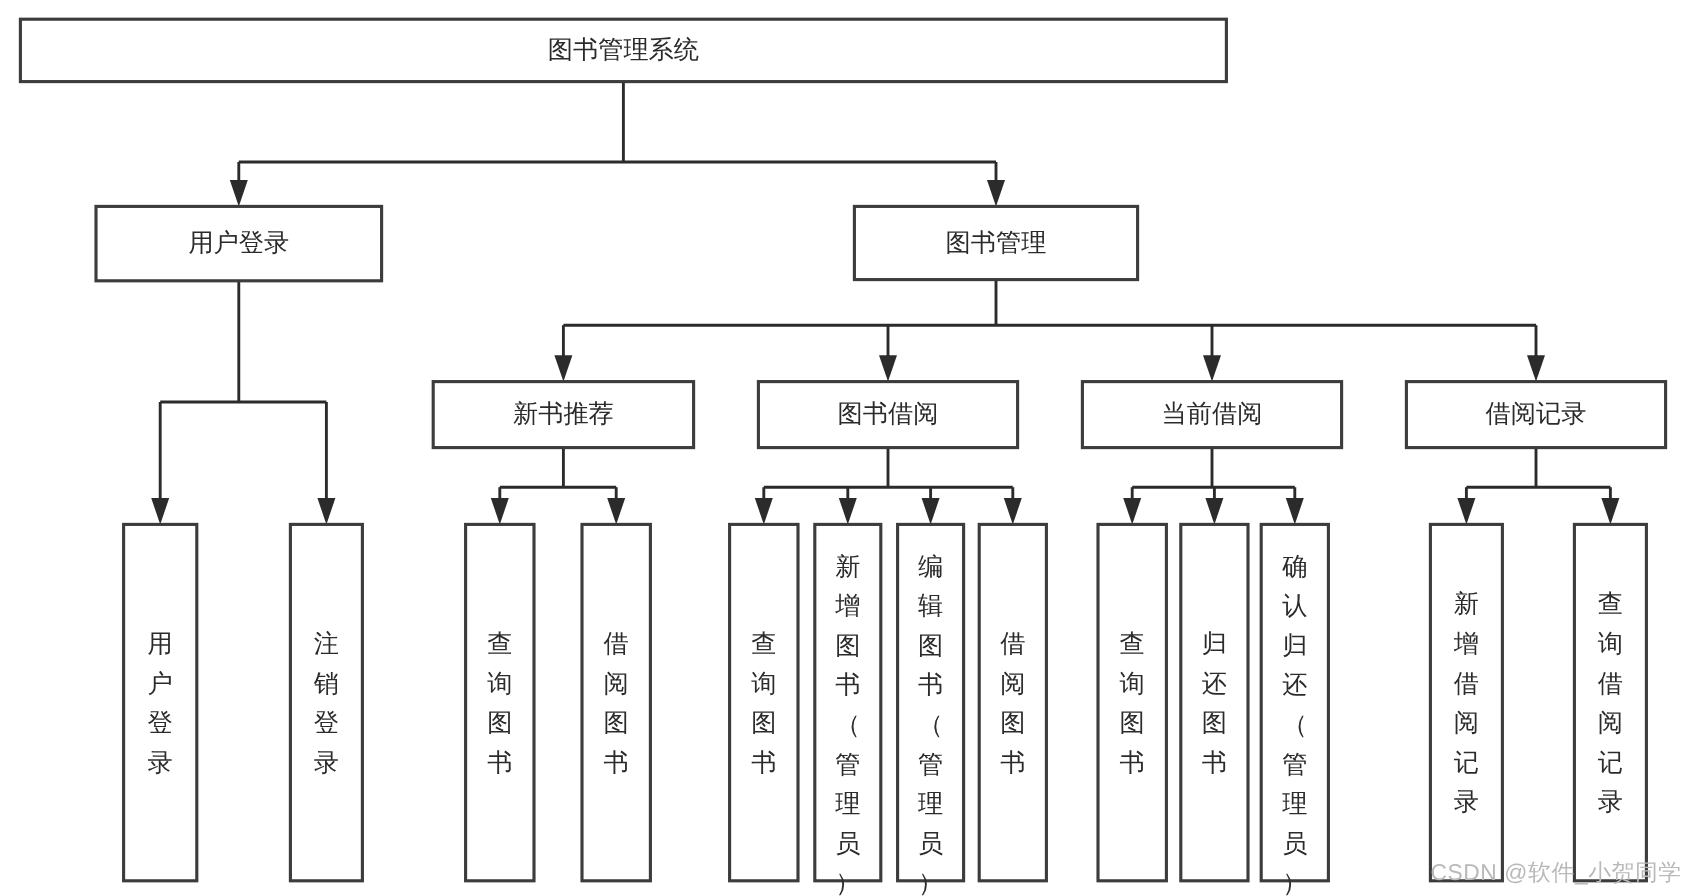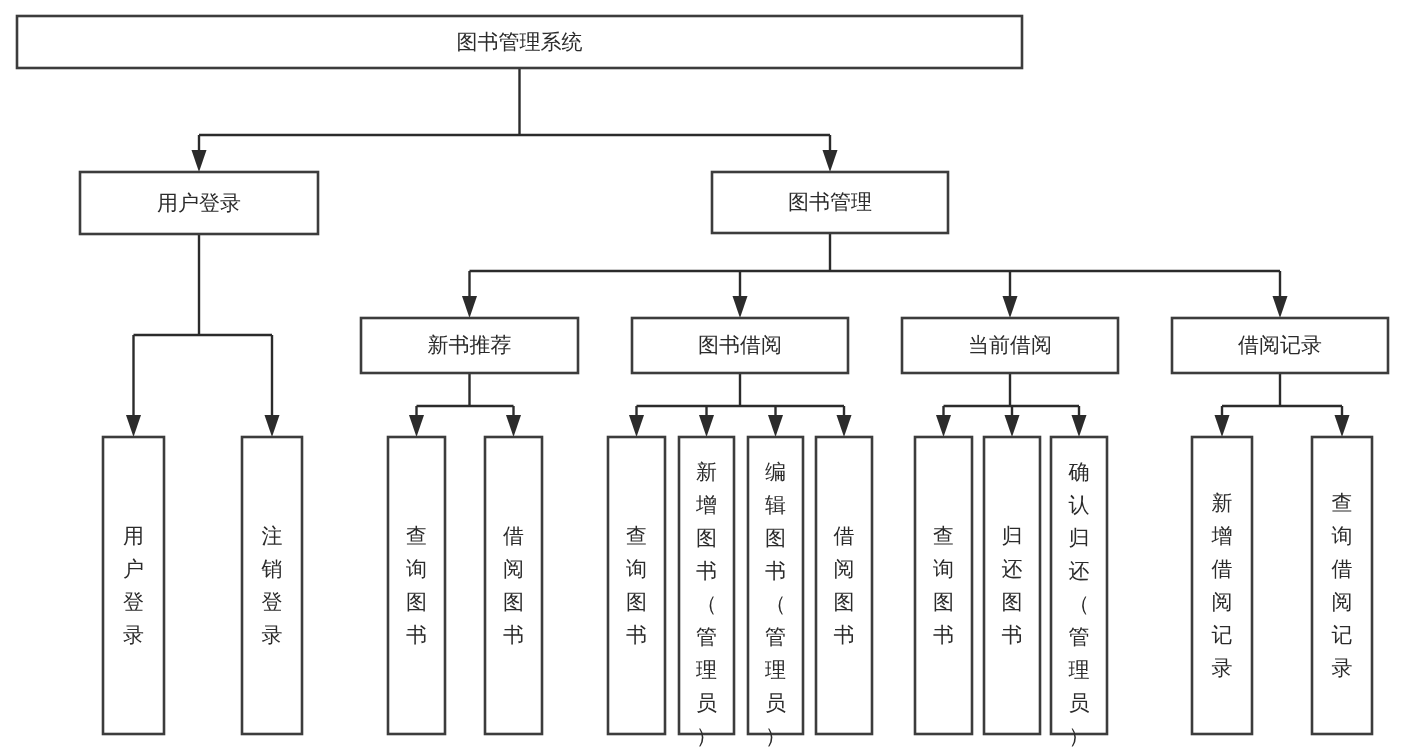--- a/index.html
+++ b/index.html
@@ -214,13 +214,14 @@
         <g>
           <rect x="1192" y="437" width="60" height="297" class="node-box"></rect>
           <text x="1222" y="510.26" class="node-label-vertical"><tspan x="1222" dy="0">新</tspan><tspan x="1222" dy="33">增</tspan><tspan x="1222" dy="33">借</tspan><tspan x="1222" dy="33">阅</tspan><tspan x="1222" dy="33">记</tspan><tspan x="1222" dy="33">录</tspan></text>
         </g>
         <g>
           <rect x="1312" y="437" width="60" height="297" class="node-box"></rect>
           <text x="1342" y="510.26" class="node-label-vertical"><tspan x="1342" dy="0">查</tspan><tspan x="1342" dy="33">询</tspan><tspan x="1342" dy="33">借</tspan><tspan x="1342" dy="33">阅</tspan><tspan x="1342" dy="33">记</tspan><tspan x="1342" dy="33">录</tspan></text>
         </g>
       </g>
   </svg>
+  <div class="watermark-text" style="left: 1192px; top: 714px;">CSDN @软件_小贺同学</div>
 </div>
 
 </body></html>

